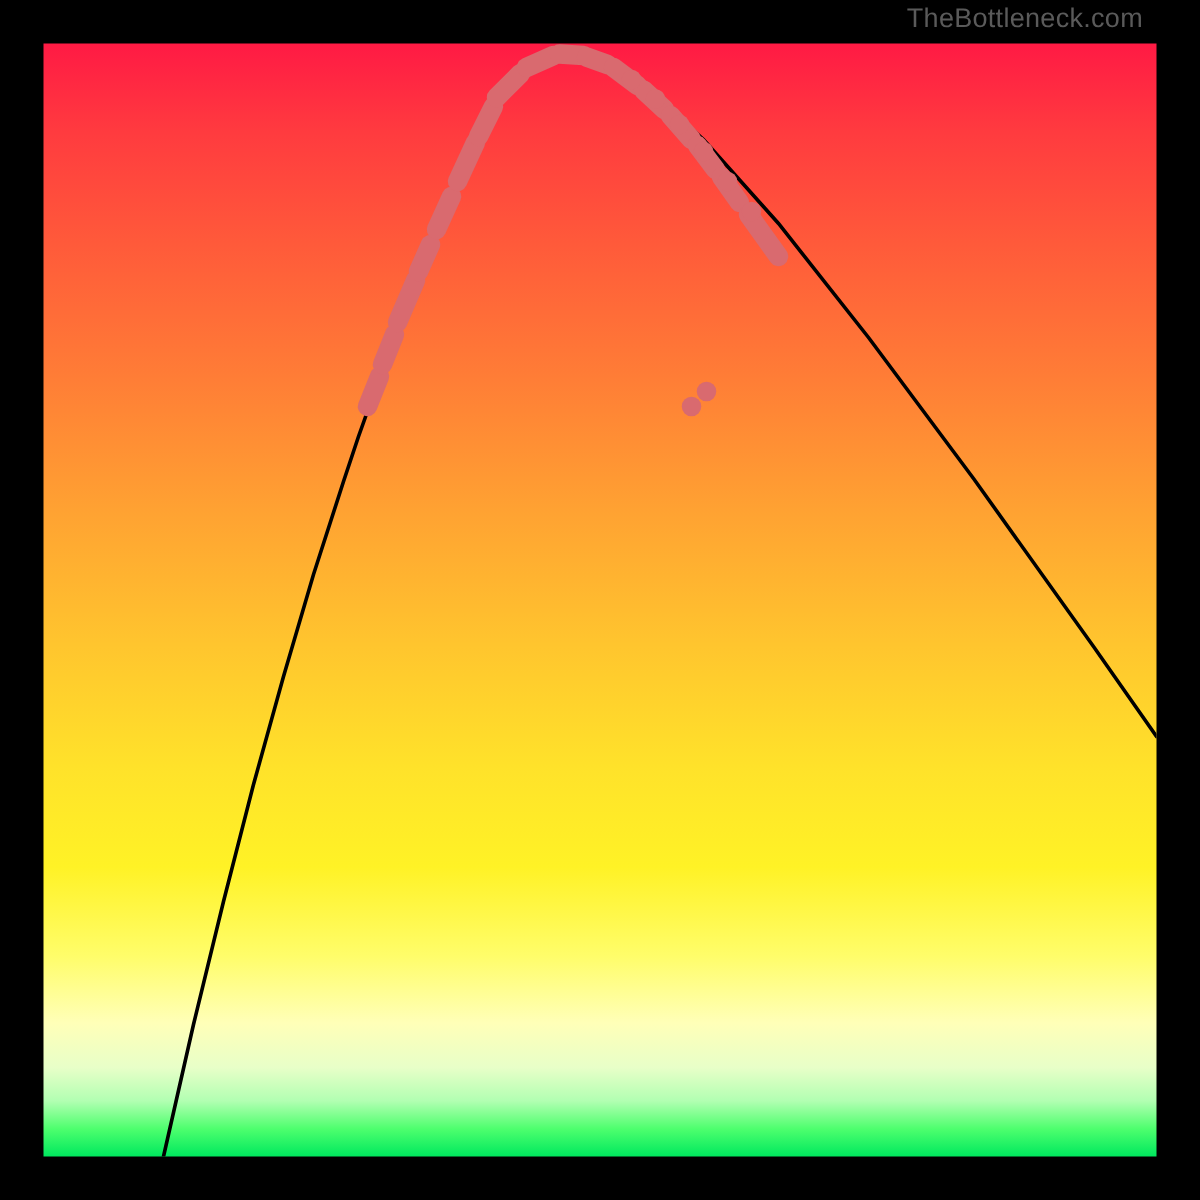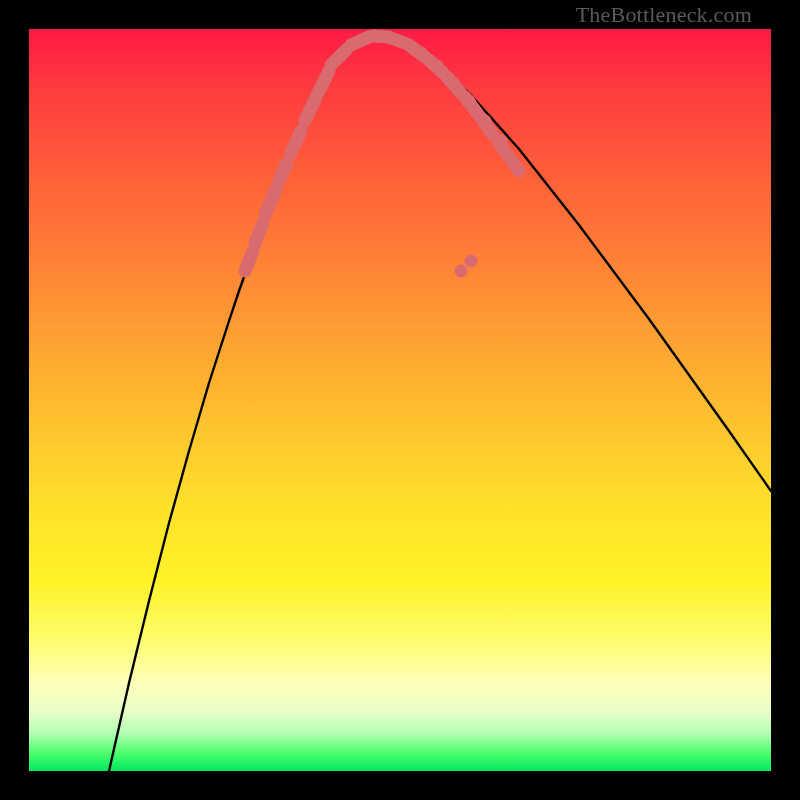--- a/index.html
+++ b/index.html
@@ -39,26 +39,26 @@
       #ffffb8 88%,
       #e8ffc8 92%,
       #b2ffb2 95%,
       #4eff6e 97.5%,
       #00e85e 100%
     );
   }
   .watermark {
     position: absolute;
     top: 2px;
-    right: 48px;
+    right: 38px;
     color: #5a5a5a;
-    font-size: 22px;
+    font-size: 18px;
     font-weight: 500;
     letter-spacing: 0.2px;
-    font-family: Liberation Serif, serif;
+    font-family: Liberation Sans, sans-serif;
   }
   svg.curve {
     position: absolute;
     top: 0;
     left: 0;
     width: 742px;
     height: 742px;
   }
 </style>
 </head>

